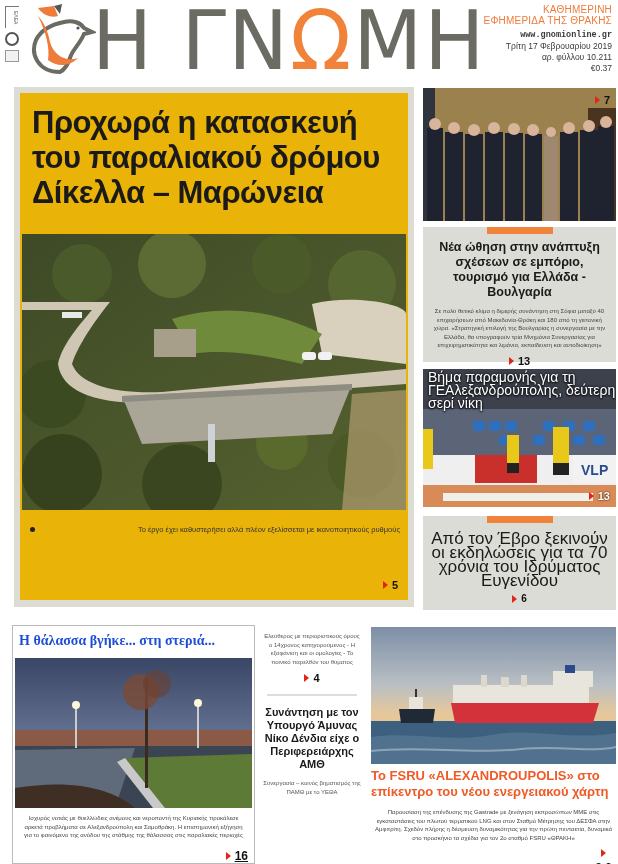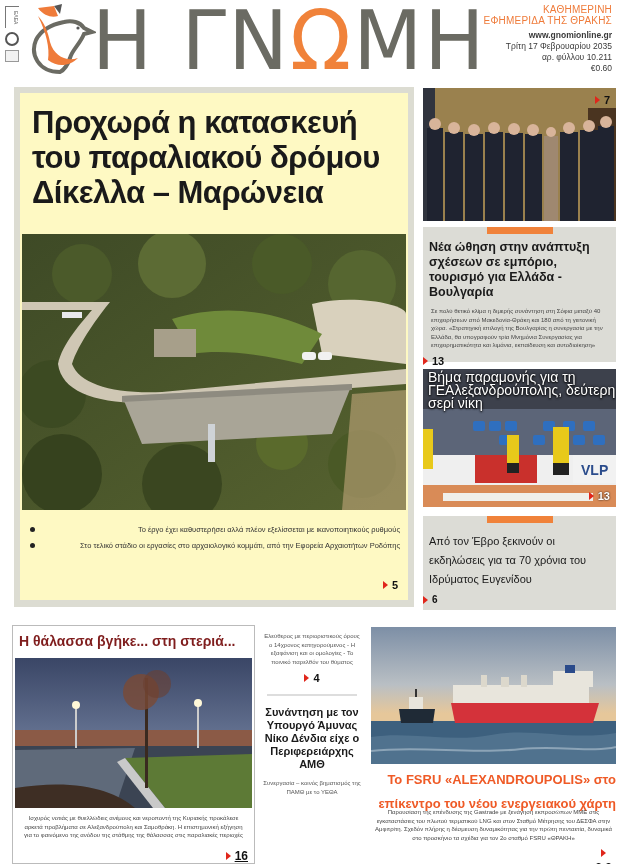--- a/index.html
+++ b/index.html
@@ -10,73 +10,73 @@
   .masthead { position: absolute; left: 0; top: 0; width: 618px; height: 82px; background: #fff; }
   .side-logos { position: absolute; left: 3px; top: 6px; width: 18px; height: 72px; display: flex; flex-direction: column; align-items: center; gap: 4px; }
   .side-logos .l1 { width: 14px; height: 22px; border-left: 1px solid #777; border-top: 1px solid #777; font-size: 5px; color: #555; writing-mode: vertical-rl; text-align: center; }
   .side-logos .l2 { width: 14px; height: 14px; border-radius: 50%; border: 2px solid #555; }
   .side-logos .l3 { width: 14px; height: 12px; border: 1px solid #999; background: #f2f2f2; font-size: 5px; color: #555; text-align: center; line-height: 10px; }
   .bird-logo { position: absolute; left: 24px; top: 2px; width: 72px; height: 78px; }
   .brand { position: absolute; left: 92px; top: 2px; height: 78px; display: flex; align-items: center; font-family: "DejaVu Sans", sans-serif; font-size: 80px; line-height: 1; letter-spacing: 2px; color: #6b6b63; font-weight: 400; transform: scaleY(1.02); }
   .brand .omega { color: #f0823a; }
   .masthead-meta { position: absolute; right: 6px; top: 4px; text-align: right; }
   .masthead-meta .tag1, .masthead-meta .tag2 { color: #ef7b3a; font-size: 10px; line-height: 11px; letter-spacing: 0.2px; }
-  .masthead-meta .site { font-size: 8.5px; color: #3a3a3a; font-weight: bold; margin-top: 4px; line-height: 11px; }
+  .masthead-meta .site { font-size: 8.5px; color: #3a3a3a; font-weight: bold; margin-top: 4px; line-height: 11px; font-family: Liberation Mono, monospace; }
   .masthead-meta .date, .masthead-meta .issue, .masthead-meta .price { font-size: 8.5px; color: #3a3a3a; line-height: 11px; }
 
   
   .lead-frame { position: absolute; left: 14px; top: 87px; width: 400px; height: 520px; background: #dcdcd2; }
-  .lead-inner { position: absolute; left: 6px; top: 6px; width: 388px; height: 507px; background: #fef9c3; }
+  .lead-inner { position: absolute; left: 6px; top: 6px; width: 388px; height: 507px; background: #eab308; }
   .lead-title { position: absolute; left: 12px; top: 12px; width: 370px; font-size: 31px; font-weight: bold; line-height: 35px; color: #1a1a1a; letter-spacing: -0.5px; }
   .lead-photo { position: absolute; left: 2px; top: 141px; width: 384px; height: 276px; overflow: hidden; background: #4e5a2e; }
   .lead-bullets { position: absolute; left: 10px; top: 432px; width: 370px; font-size: 7.5px; color: #333; line-height: 10px; }
   .lead-bullets li { list-style: none; margin-bottom: 6px; padding-left: 9px; position: relative; text-align: right; }
   .lead-bullets li::before { content: ""; position: absolute; left: 0; top: 2px; width: 5px; height: 5px; border-radius: 50%; background: #222; }
   .page-ref { display: inline-flex; align-items: center; gap: 4px; font-weight: bold; color: #111; font-size: 11px; }
   .page-ref .arrow { width: 0; height: 0; border-top: 4px solid transparent; border-bottom: 4px solid transparent; border-left: 5px solid #e0261b; }
   .lead-ref { position: absolute; right: 10px; top: 486px; }
 
   
   .rc-photo1 { position: absolute; left: 423px; top: 88px; width: 193px; height: 133px; overflow: hidden; background: #3b3424; }
   .photo-caption { position: absolute; left: 5px; bottom: 6px; color: #fff; font-size: 11px; line-height: 13px; text-shadow: 0 0 3px rgba(0,0,0,0.9), 0 1px 2px #000; }
   .rc-photo1 .photo-ref { position: absolute; right: 6px; top: 6px; }
   .rc-photo1 .photo-ref .num { color: #111; }
 
-  .rc-box { position: absolute; left: 423px; width: 193px; background: #dcdcd6; text-align: left; }
+  .rc-box { position: absolute; left: 423px; width: 193px; background: #dcdcd6; text-align: center; }
   .rc-box .accent { width: 66px; height: 7px; background: #f0823a; margin: 0 auto; }
   .rc-box2 { top: 227px; height: 135px; }
   .rc-box2 .title { font-size: 12.5px; font-weight: bold; line-height: 15px; color: #1a1a1a; margin-top: 6px; padding: 0 6px; }
   .rc-box2 .body { font-size: 6px; line-height: 8.5px; color: #444; margin-top: 7px; padding: 0 8px; }
   .rc-box2 .page-ref { margin-top: 5px; font-size: 11px; }
 
   .rc-photo3 { position: absolute; left: 423px; top: 369px; width: 193px; height: 138px; overflow: hidden; background: #7a7b84; }
   .rc-photo3 .photo-caption { top: 2px; bottom: auto; font-size: 14px; }
   .rc-photo3 .photo-ref { position: absolute; right: 6px; bottom: 5px; margin-top: 48px; }
   .rc-photo3 .photo-ref .num { color: #fff; text-shadow: 0 0 2px #000; }
 
   .rc-box4 { top: 516px; height: 94px; }
-  .rc-box4 .title { font-size: 11px; line-height: 19px; color: #1a1a1a; margin-top: 9px; padding: 0 6px; font-weight: 500; }
+  .rc-box4 .title { font-size: 17px; line-height: 14px; color: #1a1a1a; margin-top: 9px; padding: 0 6px; font-weight: 500; }
   .rc-box4 .page-ref { margin-top: 5px; font-size: 10px; }
 
   
   .sea-box { position: absolute; left: 12px; top: 625px; width: 243px; height: 239px; border: 1px solid #bbb; background: #fff; }
-  .sea-box .heading { position: absolute; left: 6px; top: 7px; font-size: 14px; font-weight: bold; color: #7f1d1d; }
+  .sea-box .heading { position: absolute; left: 6px; top: 7px; font-size: 14px; font-weight: bold; color: #1d4ed8; font-family: Liberation Serif, serif; }
   .sea-photo { position: absolute; left: 2px; top: 32px; width: 237px; height: 150px; overflow: hidden; background: #4a5770; }
   .sea-box .body { position: absolute; left: 8px; top: 188px; width: 225px; font-size: 6px; line-height: 8.5px; color: #444; text-align: center; }
   .sea-box .page-ref { position: absolute; right: 6px; top: 223px; font-size: 12px; text-decoration: underline; }
 
   .mid-col { position: absolute; left: 262px; top: 624px; width: 100px; text-align: center; }
   .mid-story .title { font-size: 11px; font-weight: bold; line-height: 13px; color: #1a1a1a; }
   .mid-story .body { font-size: 6px; line-height: 8.5px; color: #555; margin-top: 8px; }
   .mid-story .page-ref { margin-top: 6px; font-size: 11px; }
   .mid-divider { width: 90px; height: 2px; background: #ddd; margin: 8px auto 10px; }
 
   .fsru-box { position: absolute; left: 369px; top: 624px; width: 249px; height: 240px; }
   .fsru-photo { position: absolute; left: 2px; top: 3px; width: 245px; height: 137px; overflow: hidden; background: #6a7b8c; }
-  .fsru-box .title { position: absolute; left: 2px; top: 144px; width: 245px; text-align: right; font-size: 13px; font-weight: bold; line-height: 24px; color: #ef5a26; }
+  .fsru-box .title { position: absolute; left: 2px; top: 144px; width: 245px; text-align: left; font-size: 13px; font-weight: bold; line-height: 16px; color: #ef5a26; }
   .fsru-box .body { position: absolute; left: 6px; top: 184px; width: 237px; font-size: 6px; line-height: 8.5px; color: #444; text-align: center; }
   .fsru-box .page-ref { position: absolute; right: 6px; top: 225px; font-size: 12px; flex-direction: column; }
 
   svg { display: block; }
 </style>
 </head>
 <body>
 
 <header class="masthead">
   <div class="side-logos">
@@ -95,23 +95,23 @@
   </div>
   <div class="brand">
     <span>Η ΓΝ</span>
       <span class="omega">Ω</span>
       <span>ΜΗ</span>
   </div>
   <div class="masthead-meta">
     <div class="tag1">ΚΑΘΗΜΕΡΙΝΗ</div>
     <div class="tag2">ΕΦΗΜΕΡΙΔΑ ΤΗΣ ΘΡΑΚΗΣ</div>
     <div class="site">www.gnomionline.gr</div>
-    <div class="date">Τρίτη 17 Φεβρουαρίου 2035</div>
+    <div class="date">Τρίτη 17 Φεβρουαρίου 2019</div>
     <div class="issue">αρ. φύλλου 10.211</div>
-    <div class="price">€0.60</div>
+    <div class="price">€0.37</div>
   </div>
 </header>
 
 <section class="lead-frame">
   <div class="lead-inner">
     <h1 class="lead-title">Προχωρά η κατασκευή του παραλιακού δρόμου Δίκελλα – Μαρώνεια</h1>
     <div class="lead-photo">
       <svg width="384" height="276" viewBox="0 0 384 276">
         <defs>
           <linearGradient id="lg1" x1="0" y1="0" x2="1" y2="1">
@@ -137,21 +137,20 @@
         <rect x="186" y="190" width="7" height="38" fill="#cfd3d7"></rect>
         <rect x="132" y="95" width="42" height="28" fill="#a79f8a"></rect>
         <rect x="280" y="118" width="14" height="8" rx="3" fill="#f1f1f1"></rect>
         <rect x="296" y="118" width="14" height="8" rx="3" fill="#f1f1f1"></rect>
         <path d="M330 160 L384 156 L384 276 L320 276 Z" fill="#c2a67c" opacity="0.6"></path>
         <rect x="40" y="78" width="20" height="6" fill="#e8e8ec"></rect>
       </svg>
     </div>
     <ul class="lead-bullets">
       <li>Το έργο έχει καθυστερήσει αλλά πλέον εξελίσσεται με ικανοποιητικούς ρυθμούς</li>
-      <li>Στο τελικό στάδιο οι εργασίες στο αρχαιολογικό κομμάτι, από την Εφορεία Αρχαιοτήτων Ροδόπης</li>
     </ul>
     <div class="page-ref lead-ref">
       <span class="arrow"></span>
       <span>5</span>
     </div>
   </div>
 </section>
 
 <article class="rc-photo1">
   <svg width="193" height="133" viewBox="0 0 193 133" style="position:absolute;left:0;top:0">

